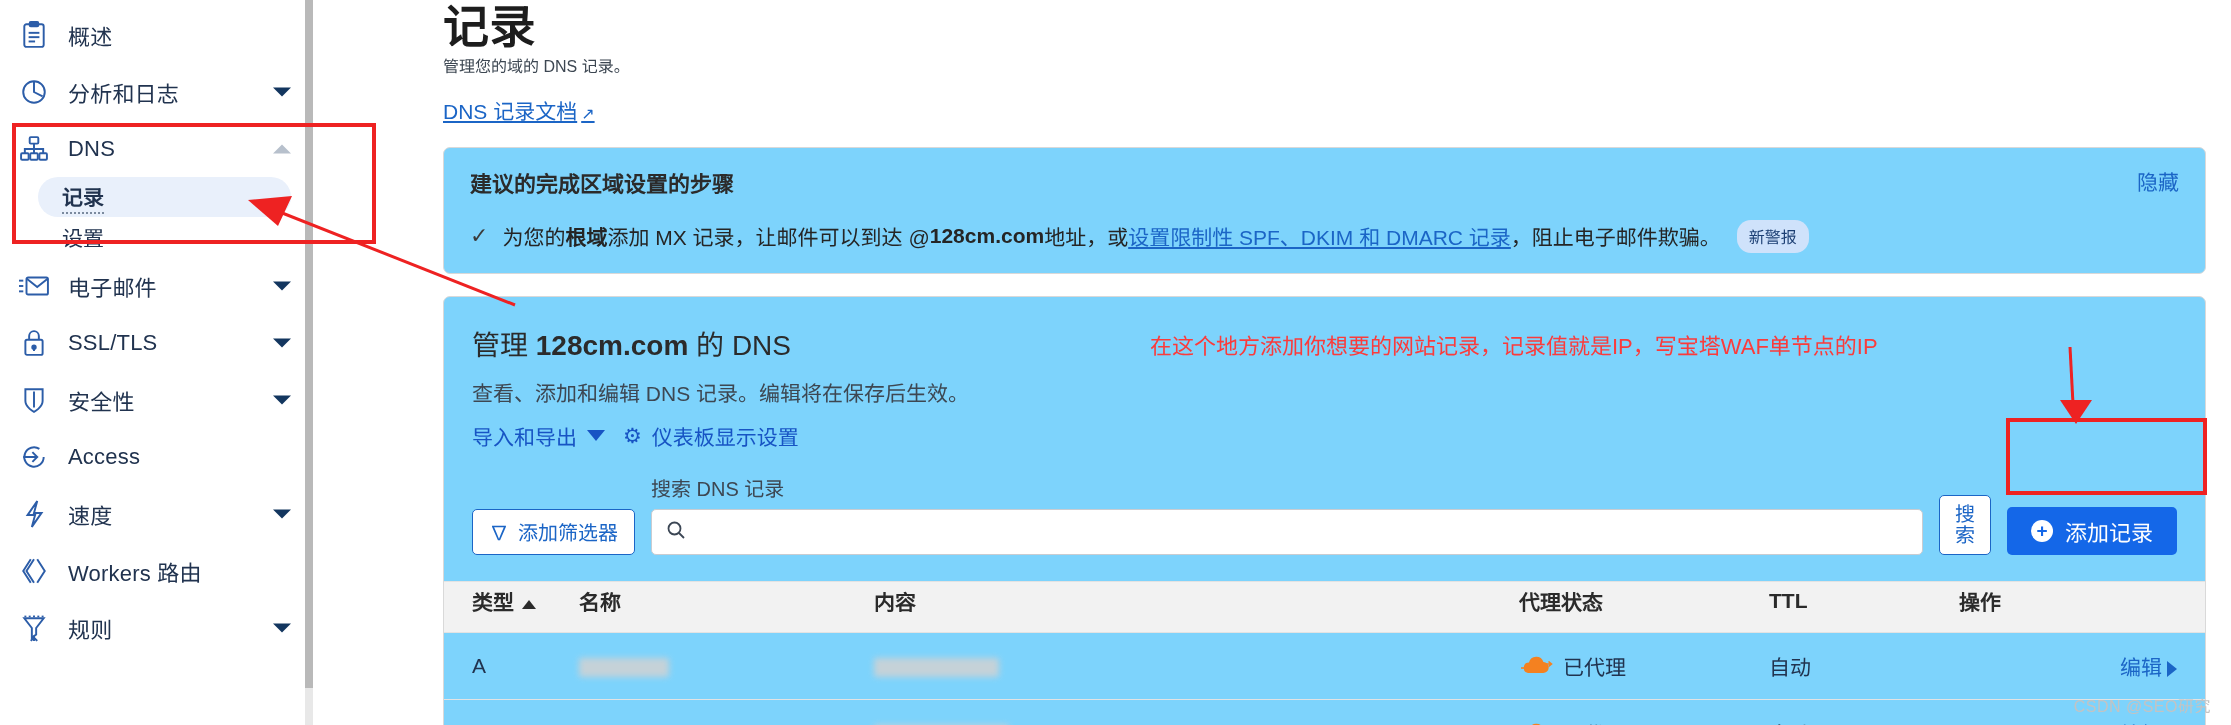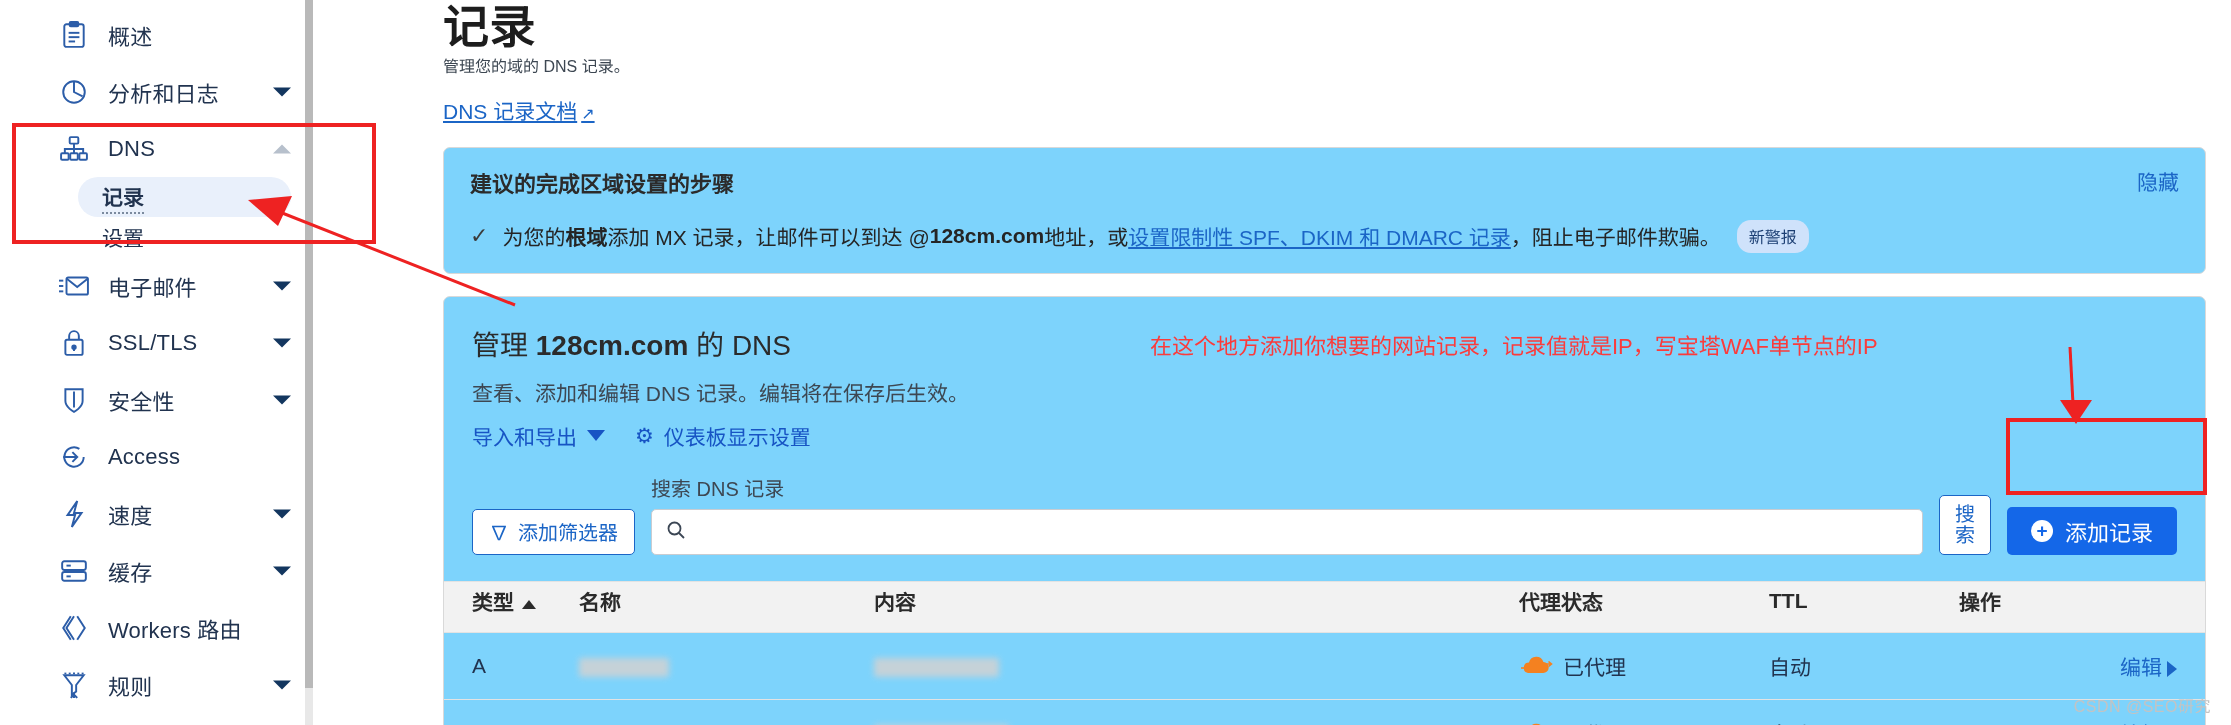--- a/index.html
+++ b/index.html
@@ -12,21 +12,20 @@
   #app { position: relative; width: 2231px; height: 725px; display: flex; }
 
   
   .sidebar {
     width: 313px;
     height: 725px;
     background: #fff;
     padding-top: 6px;
     position: relative;
     flex: 0 0 313px;
-    padding-left: 40px;
   }
   .nav-item {
     display: flex;
     align-items: center;
     height: 57px;
     padding-left: 17px;
     position: relative;
     cursor: pointer;
   }
   .nav-ico {
@@ -194,21 +193,21 @@
   }
   .manage-head {
     display: flex;
     justify-content: space-between;
     align-items: flex-start;
     flex-direction: column;
   }
   .manage-actions {
     display: flex;
     align-items: center;
-    gap: 30px;
+    gap: 18px;
     padding-top: 14px;
     white-space: nowrap;
     justify-content: space-between;
   }
   .act-link {
     display: flex; align-items: center; gap: 10px;
     color: #1754c4;
     font-size: 21px;
     cursor: pointer;
   }
@@ -485,32 +484,20 @@
     <div class="nav-item">
       <span class="nav-ico">
         <svg width="22" height="28" viewBox="0 0 20 26" fill="none" stroke="#2c5da8" stroke-width="1.8">
           <path d="M13 1 L4 14 H11 L8 25 L17 12 H10 Z"></path>
         </svg>
       </span>
       <span class="nav-label">速度</span>
       <span class="nav-caret"></span>
     </div>
 
-    <div class="nav-item">
-      <span class="nav-ico">
-        <svg width="28" height="26" viewBox="0 0 26 24" fill="none" stroke="#2c5da8" stroke-width="1.8">
-          <rect x="2" y="3" width="22" height="8" rx="2"></rect>
-          <rect x="2" y="13" width="22" height="8" rx="2"></rect>
-          <line x1="6" y1="7" x2="10" y2="7"></line>
-            <line x1="6" y1="17" x2="10" y2="17"></line>
-        </svg>
-      </span>
-      <span class="nav-label">缓存</span>
-      <span class="nav-caret"></span>
-    </div>
 
     <div class="nav-item">
       <span class="nav-ico">
         <svg width="26" height="28" viewBox="0 0 24 26" fill="none" stroke="#2c5da8" stroke-width="1.8">
           <path d="M9 2 L2 13 L9 24"></path>
           <path d="M15 2 L22 13 L15 24"></path>
           <path d="M12 2 L5 13 L12 24"></path>
         </svg>
       </span>
       <span class="nav-label">Workers 路由</span>

